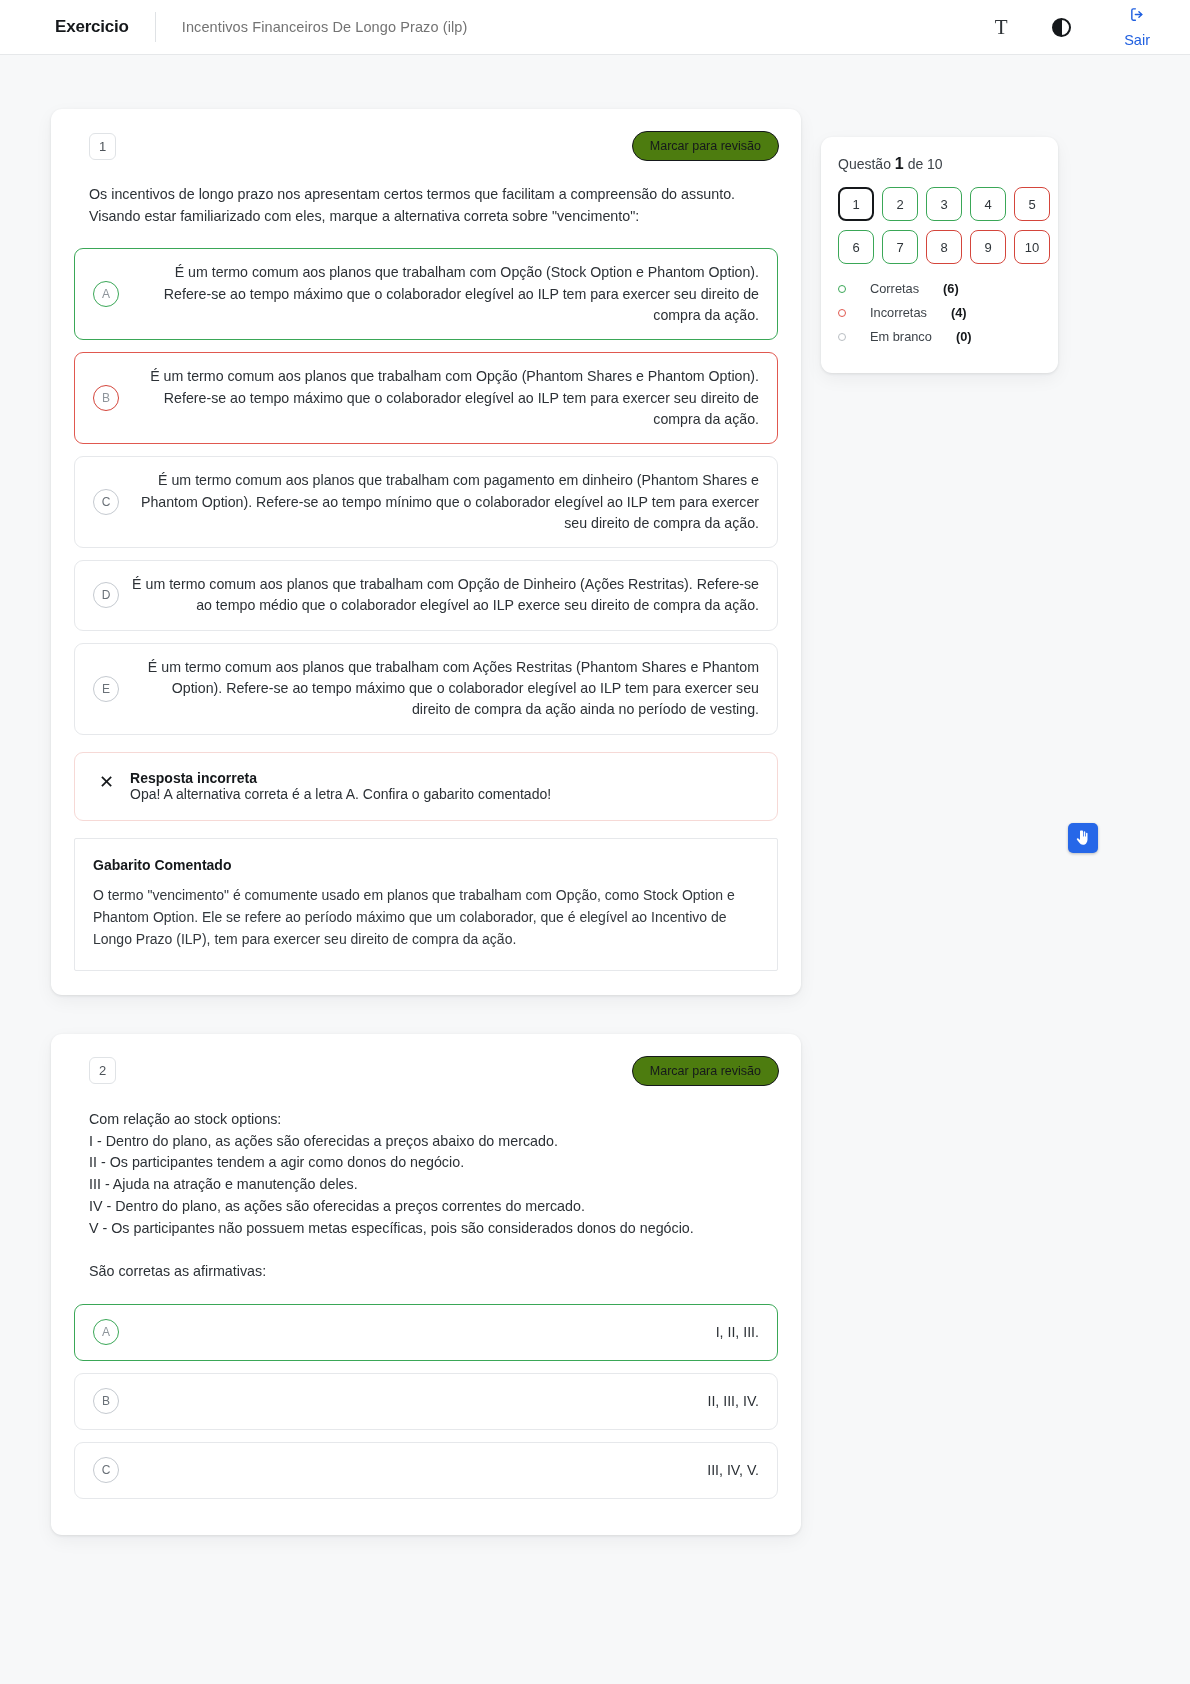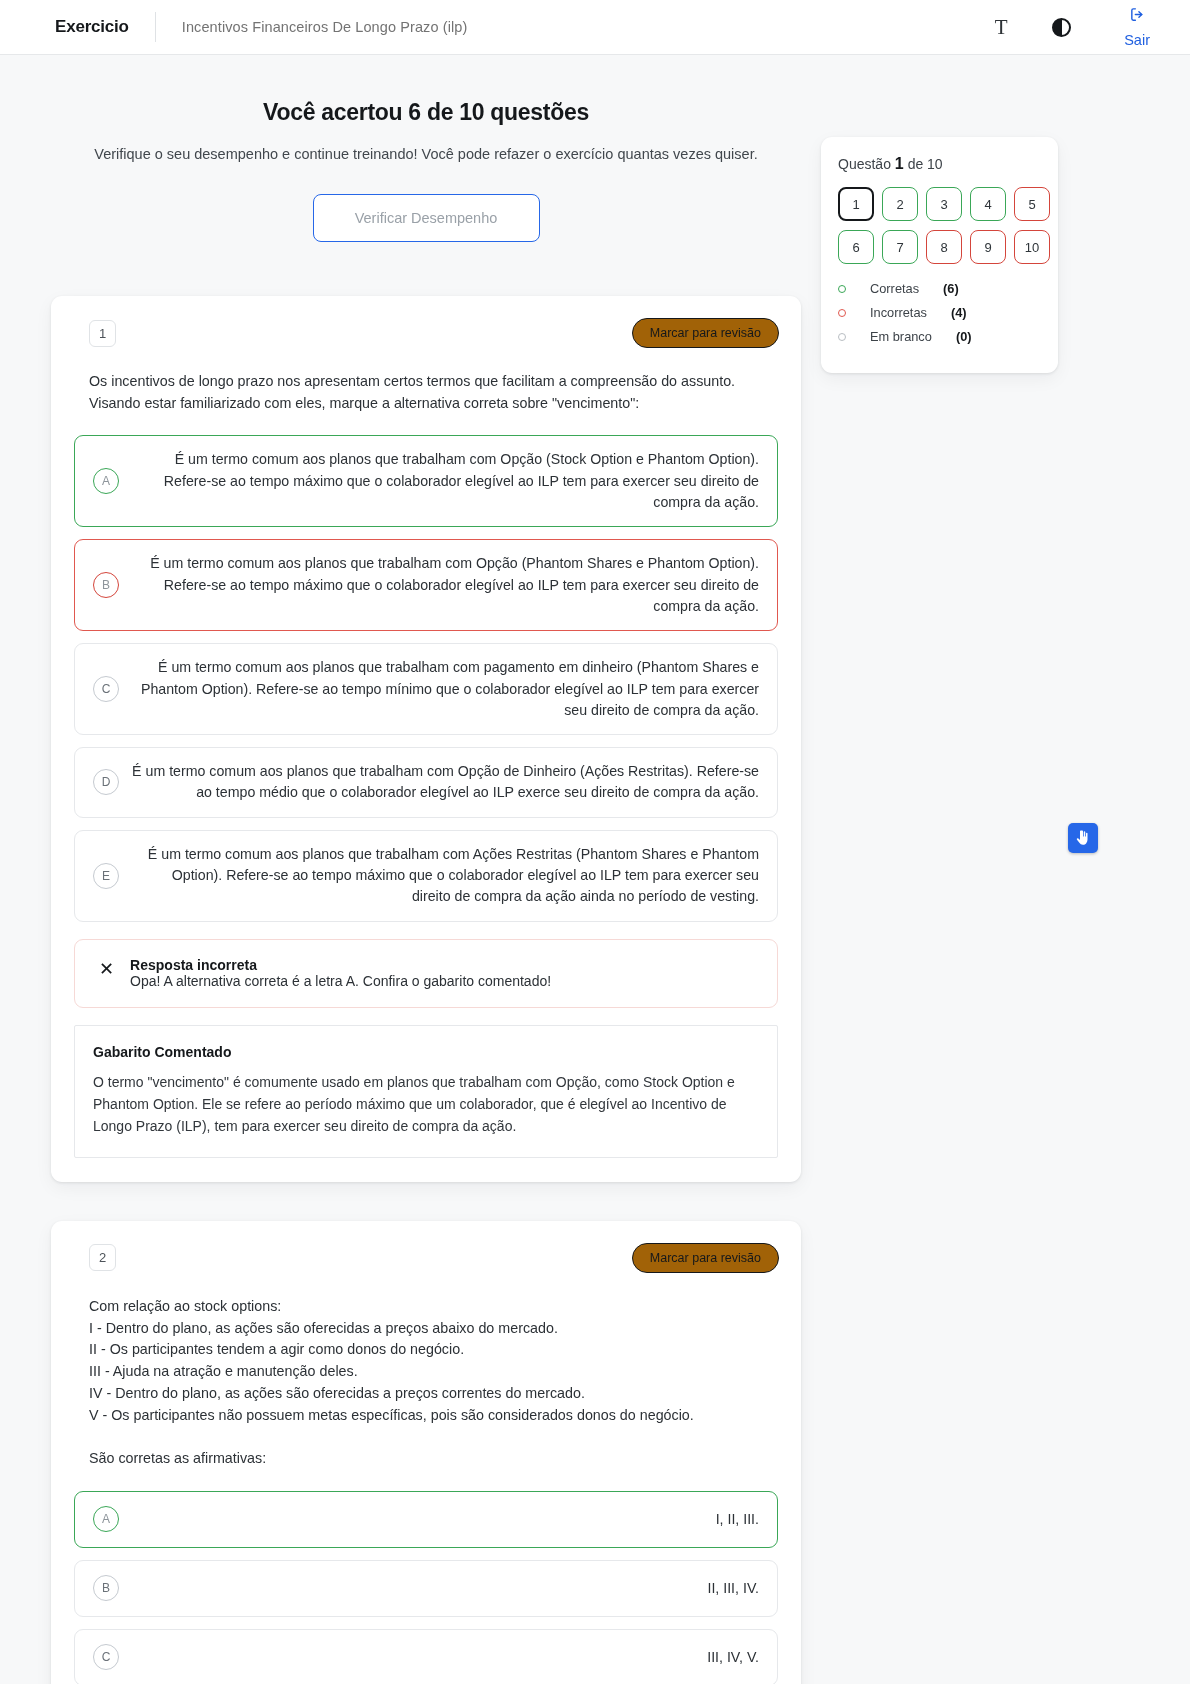--- a/index.html
+++ b/index.html
@@ -115,21 +115,21 @@
   }
   .qnum {
     width: 27px; height: 27px;
     border: 1px solid #e0e3e6; border-radius: 6px;
     display: flex; align-items: center; justify-content: center;
     font-size: 13px; color: #4d5359;
   }
   .review-btn {
     border: 1.5px solid #15181b;
     border-radius: 20px;
-    background: #a16207;
+    background: #4d7c0f;
     height: 30px;
     padding: 0 17px;
     font-size: 12.5px;
     color: #15181b;
     font-family: "Liberation Sans", sans-serif;
     cursor: pointer;
     display: flex; align-items: center;
   }
   .qstem {
     margin: 23px 0 0;
@@ -267,25 +267,20 @@
       </svg>
       <span>Sair</span>
     </div>
   </div>
 </div>
 
 <div class="page">
 
   <div class="content">
 
-    <div class="result-head">
-      <div class="result-title">Você acertou 6 de 10 questões</div>
-      <div class="result-sub">Verifique o seu desempenho e continue treinando! Você pode refazer o exercício quantas vezes quiser.</div>
-      <button class="perf-btn">Verificar Desempenho</button>
-    </div>
 
     <div style="height:54px"></div>
 
     <div class="qcard">
       <div class="qcard-head">
         <div class="qnum">1</div>
         <button class="review-btn">Marcar para revisão</button>
       </div>
       <div class="qstem">Os incentivos de longo prazo nos apresentam certos termos que facilitam a compreensão do assunto. Visando estar familiarizado com eles, marque a alternativa correta sobre "vencimento":</div>
 

